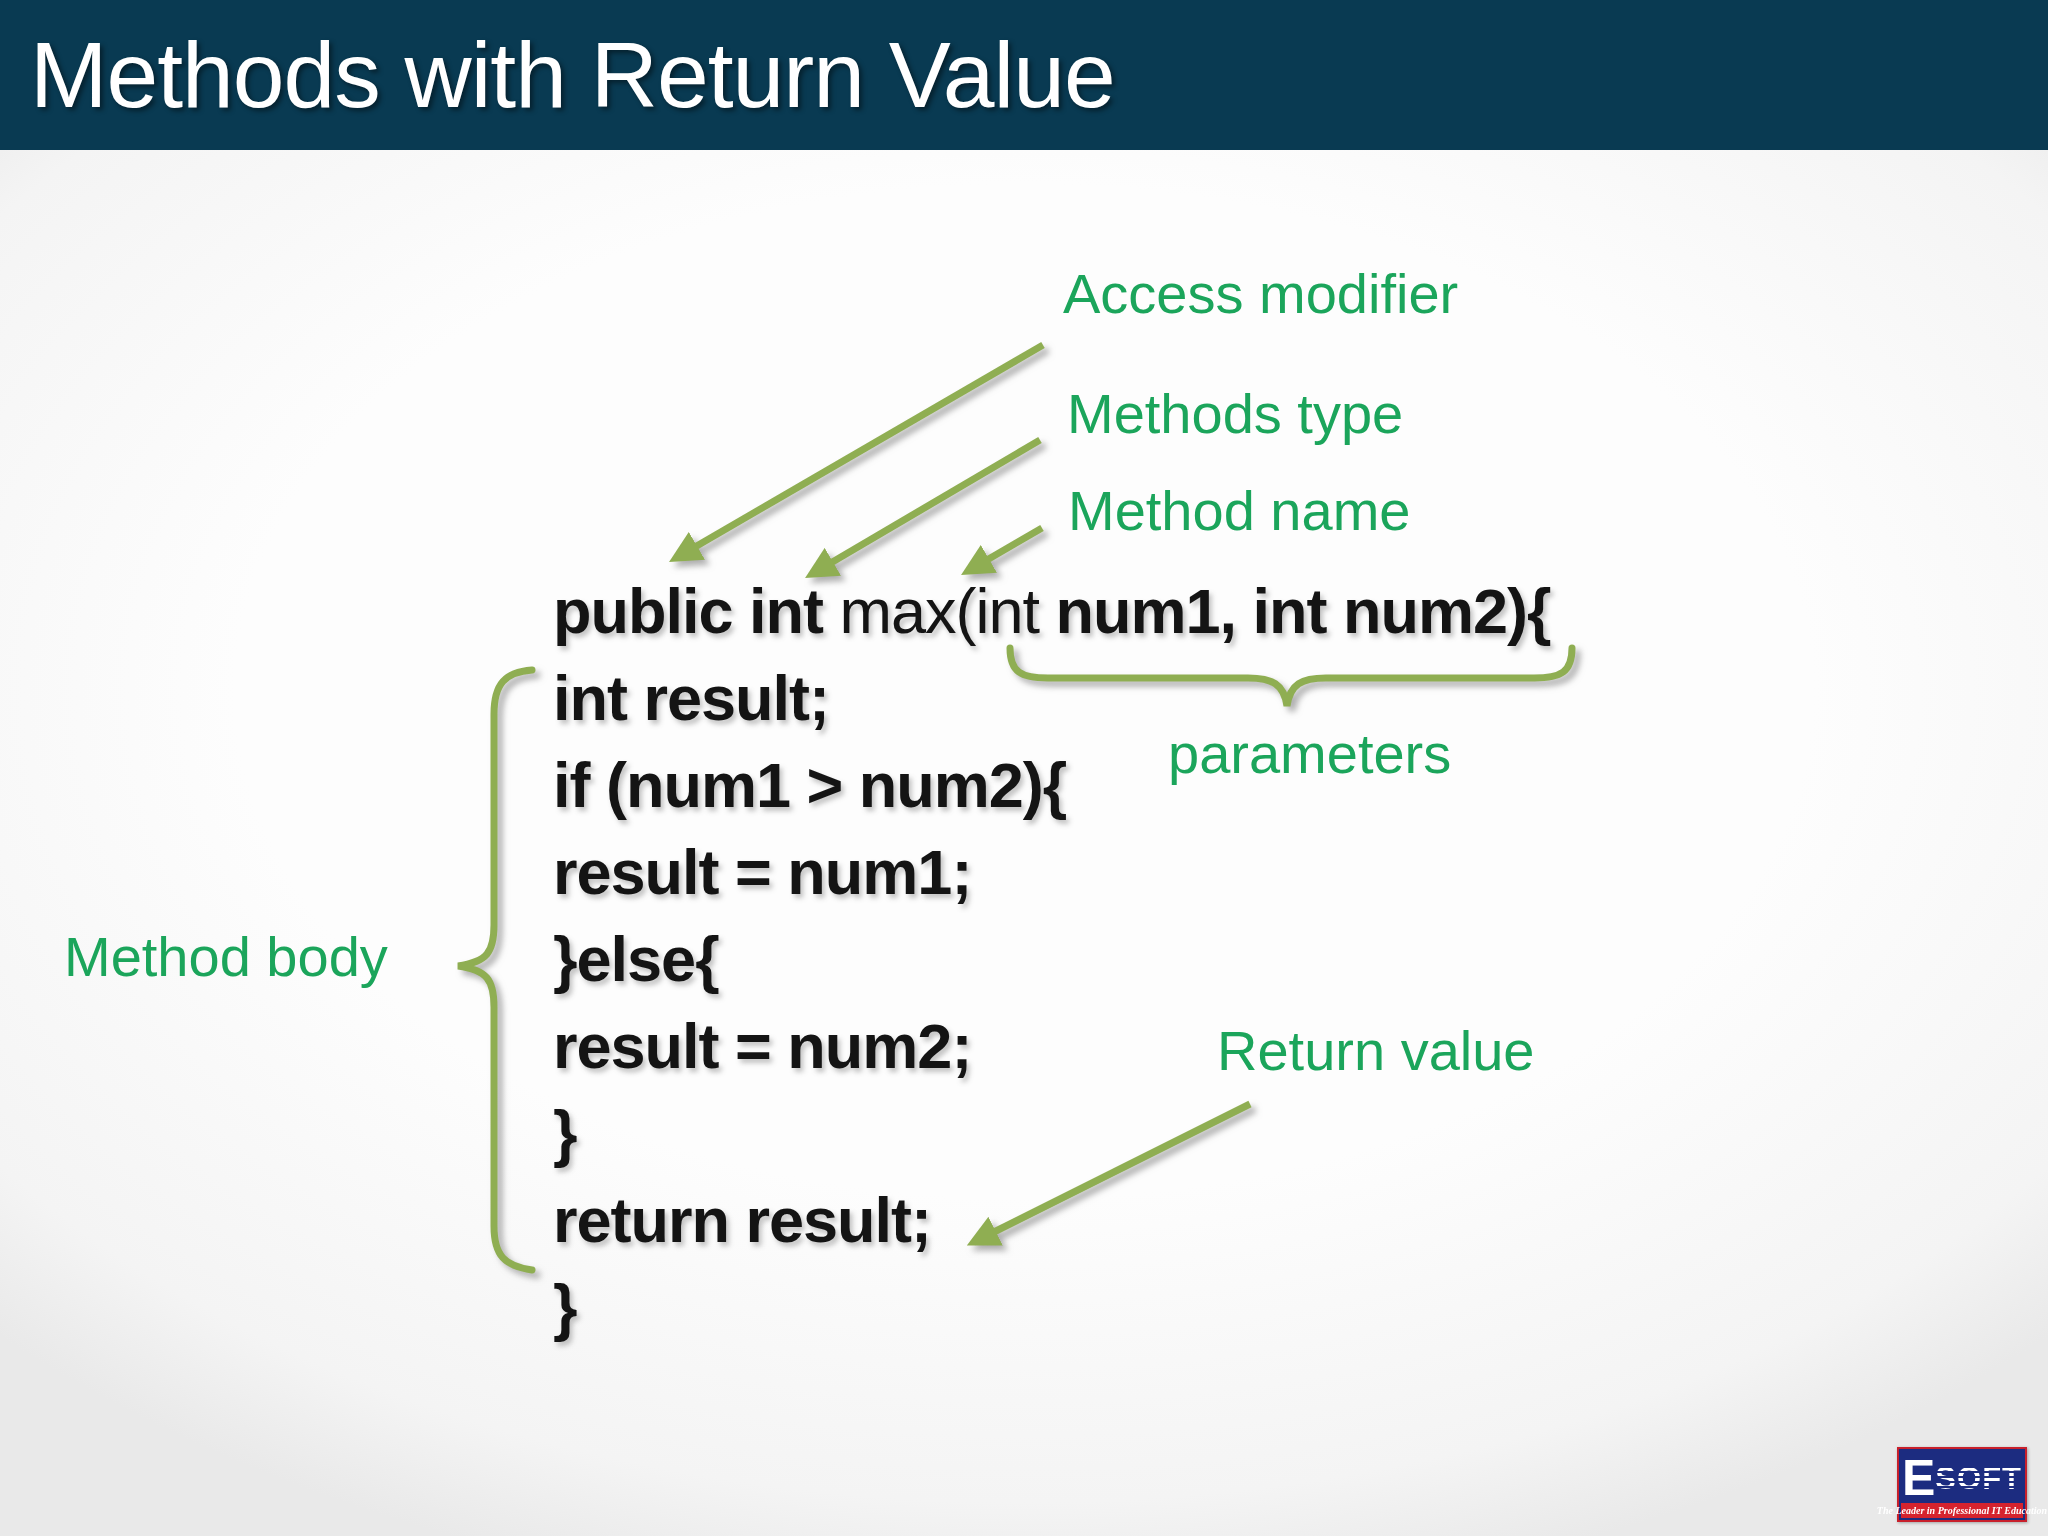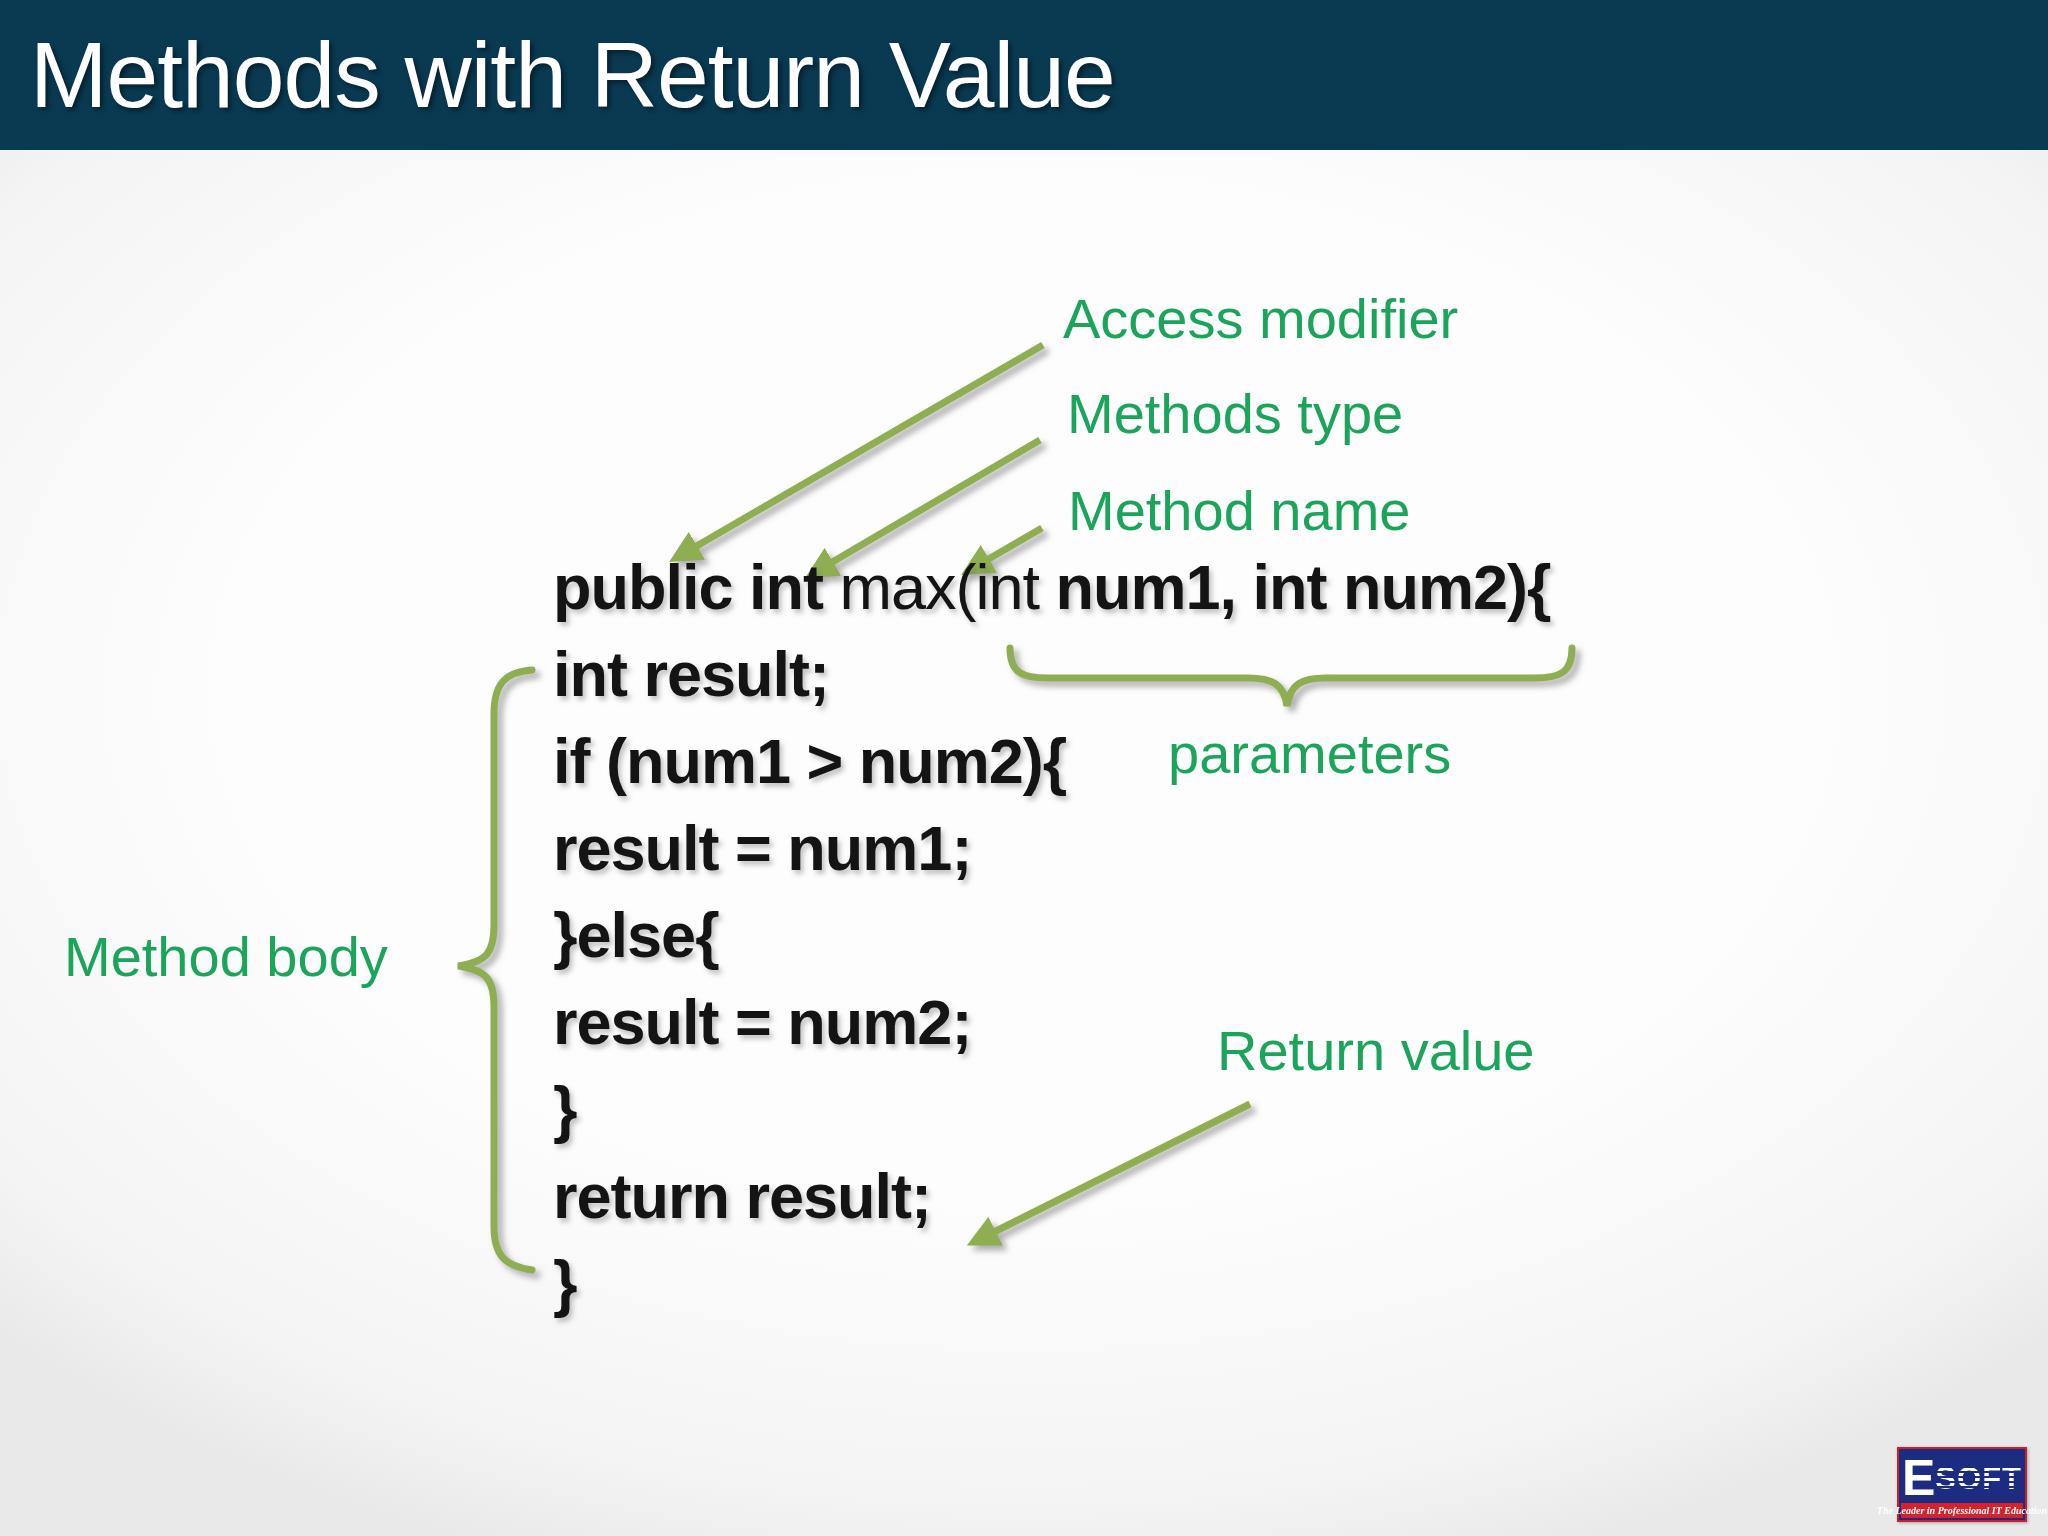--- a/index.html
+++ b/index.html
@@ -20,34 +20,34 @@
   }
   .title-bar h1{
     margin:0 12px 0 30px;
     font-size:93px;font-weight:400;letter-spacing:-1px;
     color:#ffffff;
     text-shadow:3px 3px 5px rgba(0,0,0,0.45);
     white-space:nowrap;
   }
   
   .code{
-    position:absolute;left:553px;top:544px;
+    position:absolute;left:553px;top:568px;
     font-size:63px;line-height:87px;letter-spacing:-1px;
     font-weight:700;color:#141414;
     text-shadow:3px 4px 5px rgba(90,90,90,0.35);
     white-space:nowrap;
   }
   .code .rw{font-weight:400;}
   
   .glabel{
     position:absolute;
     font-size:56px;line-height:60px;font-weight:400;
     color:#1ba55b;white-space:nowrap;
   }
-  #lbl-access{left:1063px;top:289px;}
+  #lbl-access{left:1063px;top:264px;}
   #lbl-return-type{left:1067px;top:384px;}
   #lbl-method-name{left:1068px;top:481px;}
   #lbl-parameters{left:1168px;top:724px;}
   #lbl-method-body{left:64px;top:927px;}
   #lbl-return-value{left:1217px;top:1021px;}
   
   svg.overlay{
     position:absolute;left:0;top:0;width:2048px;height:1536px;
     pointer-events:none;
   }

